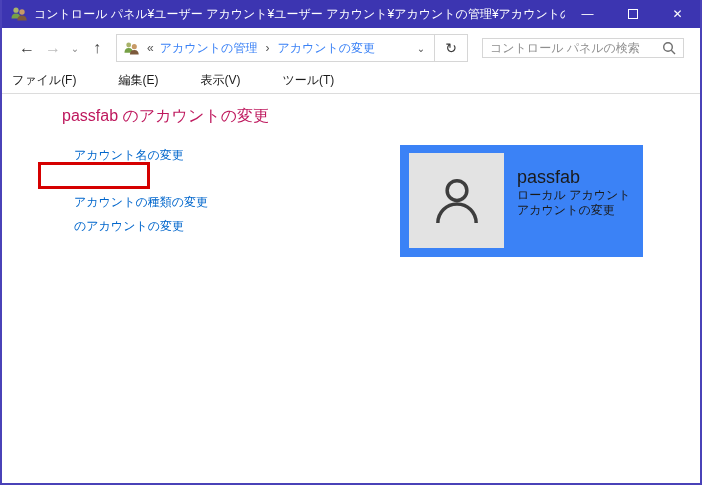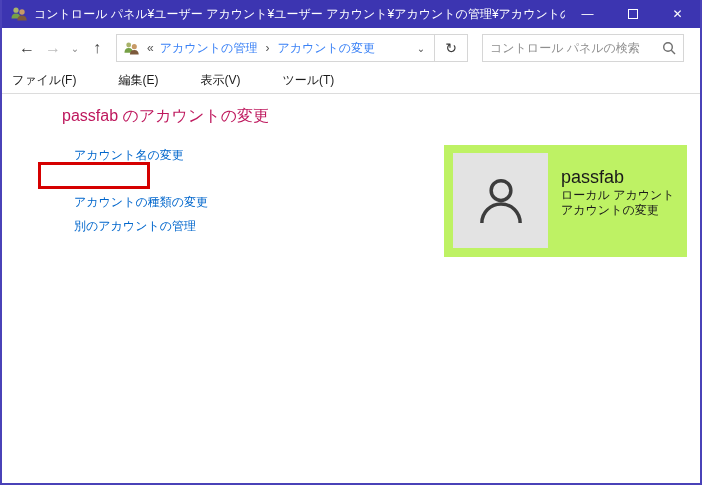--- a/index.html
+++ b/index.html
@@ -31,21 +31,21 @@
   .addr-icon { width:17px; height:15px; flex:none; }
   .addr-laquo { color:#555; font-size:12px; margin:0 6px 0 7px; }
   .crumb { font-size:12px; color:#3b82f6; white-space:nowrap; }
   .crumb-sep { font-size:12px; color:#555; margin:0 8px; }
   .addr-spacer { flex:1; }
   .addr-drop { width:26px; height:26px; display:flex; align-items:center; justify-content:center;
     font-size:10px; color:#555; }
   .addr-divider { width:1px; height:26px; background:#d6d6d6; }
   .addr-refresh { width:32px; height:26px; display:flex; align-items:center; justify-content:center;
     font-size:14px; color:#3a3a3a; }
-  .searchbox { height:28px; width:202px; border:1px solid #d6d6d6; margin-left:14px;
+  .searchbox { height:20px; width:202px; border:1px solid #d6d6d6; margin-left:14px;
     display:flex; align-items:center; padding:0 7px; flex:none; }
   .searchbox input { flex:1; border:none; outline:none; font-size:12px;
     font-family:"Liberation Sans", sans-serif; color:#333; min-width:0; }
   .searchbox input::placeholder { color:#8f8f8f; opacity:1; }
   .search-icon { width:14px; height:14px; flex:none; }
 
   
   .menubar { height:26px; display:flex; align-items:center; padding-left:10px;
     border-bottom:1px solid #dcdcdc; flex:none;gap:20px; }
   .menu-item { font-size:12px; color:#1b1b1b; margin-right:22px; cursor:default; }
@@ -55,21 +55,21 @@
   .page-heading { position:absolute; left:60px; top:12px; font-size:16px;
     color:#be185d; font-weight:400; white-space:nowrap; }
   .task-link { position:absolute; left:72px; font-size:12px; color:#0066cc;
     text-decoration:none; white-space:nowrap; cursor:pointer; }
   .link-1 { top:53px; } .link-2 { top:77px; } .link-3 { top:100px; } .link-4 { top:124px; }
   .highlight-box { position:absolute; left:36px; top:68px; width:112px; height:27px;
     border:3px solid #d50000; }
 
   
   .user-card { position:absolute; left:398px; top:51px; width:243px; height:112px;
-    background:#bef264; display:flex;margin-left:44px; }
+    background:#3b82f6; display:flex; }
   .avatar { width:95px; height:95px; background:#e3e3e3; margin:8px 0 0 9px;
     display:flex; align-items:center; justify-content:center; flex:none; }
   .user-info { margin-left:13px; padding-top:21px; }
   .user-name { font-size:18px; color:#1a1a1a; line-height:22px; }
   .user-detail { font-size:12px; color:#1a1a1a; line-height:15px; }
 </style>
 </head>
 <body>
 
 <div class="window">
@@ -132,21 +132,21 @@
     <span class="menu-item">ツール(T)</span>
   </div>
 
   <div class="content">
     <div class="page-heading">passfab のアカウントの変更</div>
 
     <div class="highlight-box"></div>
 
     <a class="task-link link-1">アカウント名の変更</a>
     <a class="task-link link-3">アカウントの種類の変更</a>
-    <a class="task-link link-4">別のアカウントの管理</a>
+    <a class="task-link link-4">のアカウントの変更</a>
 
     <div class="user-card">
       <div class="avatar">
         <svg width="58" height="58" viewBox="0 0 100 100">
           <circle cx="50" cy="32" r="17" fill="none" stroke="#3d3d3d" stroke-width="6"></circle>
           <path d="M17 88 a33 33 0 0 1 66 0" fill="none" stroke="#3d3d3d" stroke-width="6"></path>
         </svg>
       </div>
       <div class="user-info">
         <div class="user-name">passfab</div>

